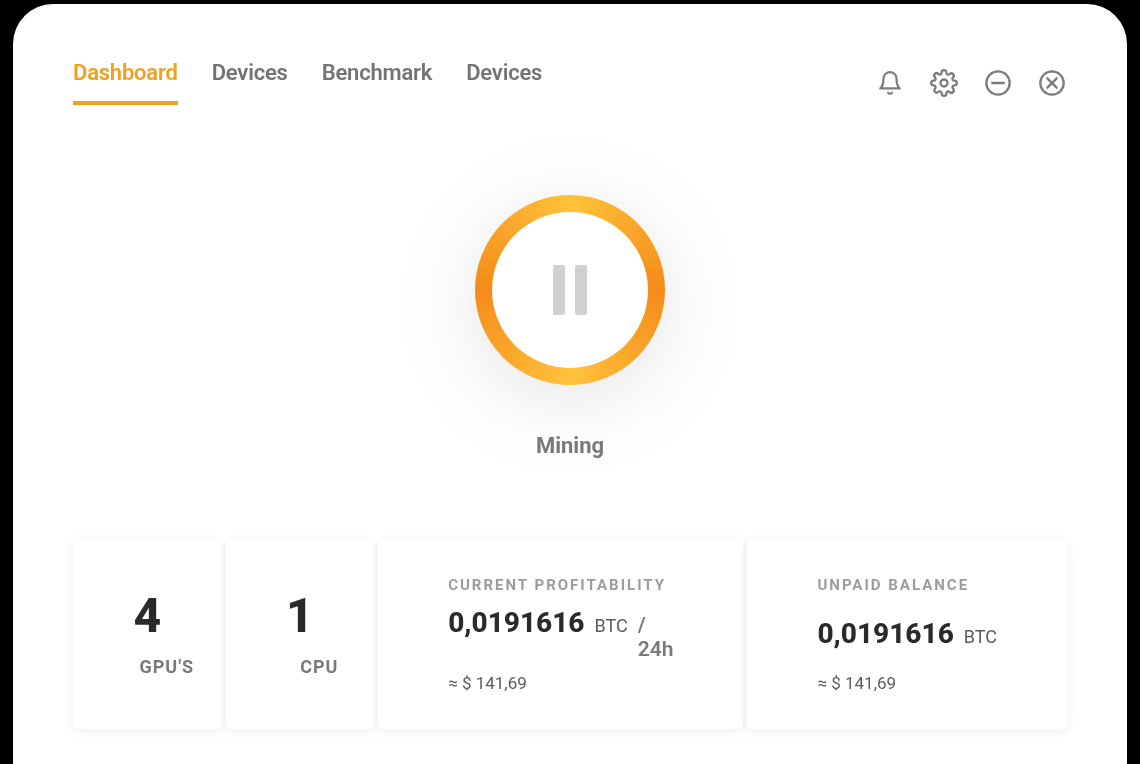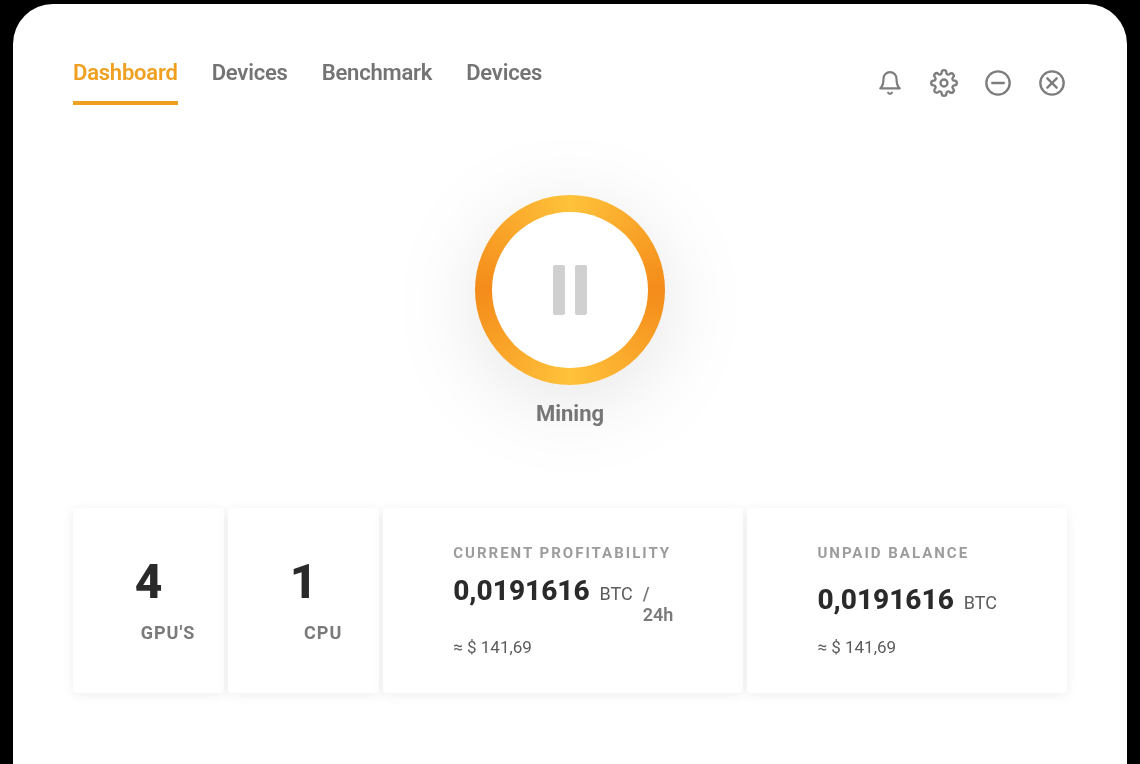--- a/index.html
+++ b/index.html
@@ -101,21 +101,21 @@
     display: flex;
     gap: 10px;
   }
   .pause span {
     width: 12px;
     height: 50px;
     background: #d0d0d0;
     border-radius: 2px;
   }
   .status-label {
-    margin-top: 16px;
+    margin-top: 48px;
     font-size: 22px;
     font-weight: 700;
     color: #7a7a7a;
   }
 
   
   .cards {
     display: flex;
     margin-top: 82px;
     gap: 4px;
@@ -171,21 +171,21 @@
   .card.large .valrow .amount {
     font-size: 28px;
     font-weight: 800;
   }
   .card.large .valrow .unit {
     font-size: 18px;
     font-weight: 400;
     color: #5c5c5c;
   }
   .card.large .valrow .per {
-    font-size: 18px;
+    font-size: 21px;
     font-weight: 600;
     color: #7a7a7a;
   }
   .card.large .approx {
     font-size: 17px;
     font-weight: 400;
     color: #5c5c5c;
   }
 </style>
 </head>

